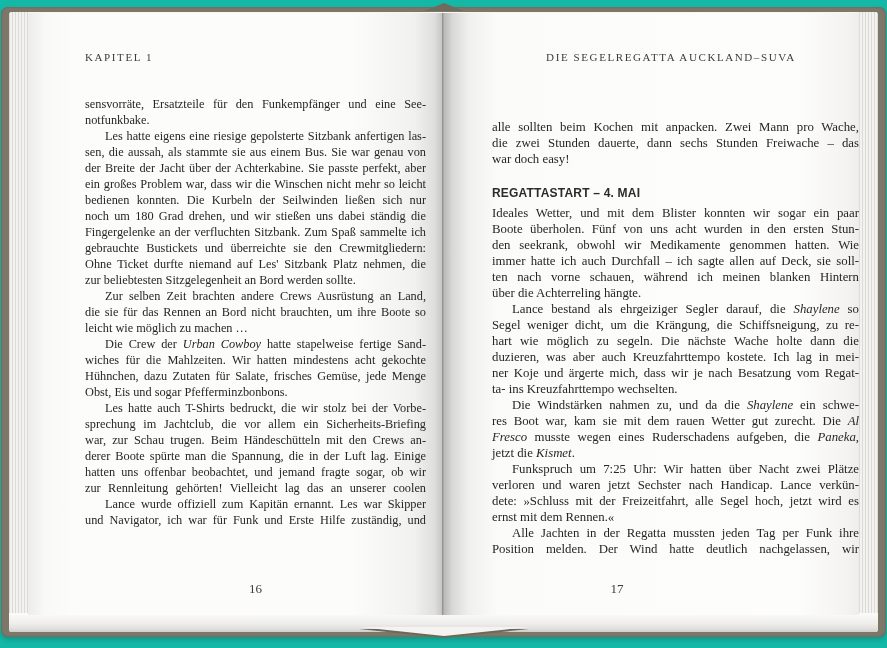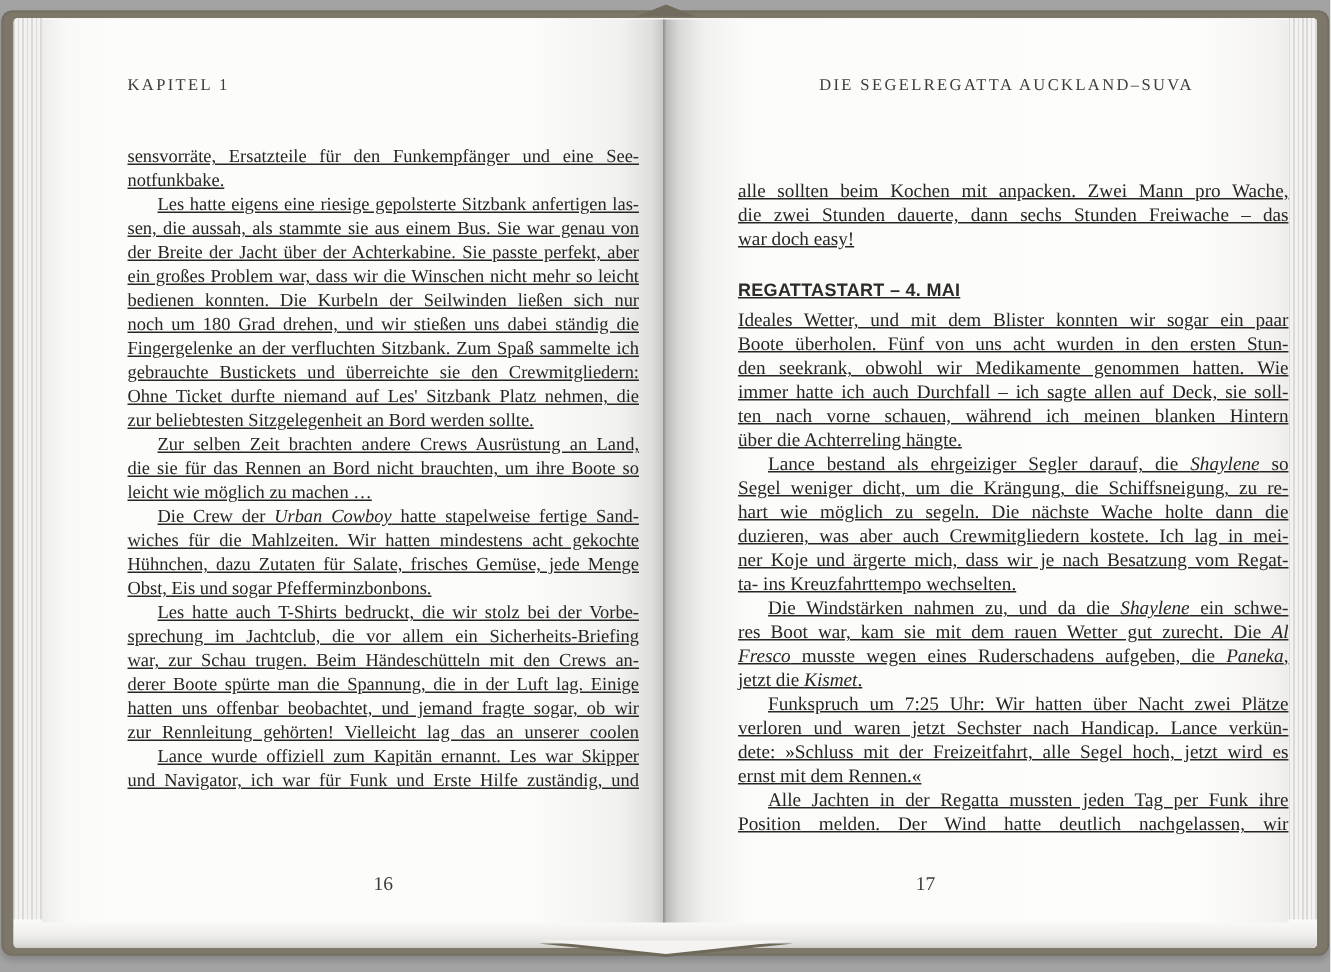--- a/index.html
+++ b/index.html
@@ -1,18 +1,18 @@
 <!DOCTYPE html>
 <html><head>
 <meta charset="utf-8">
 <style>
   html,body { margin:0; padding:0; background:#ffffff; }
   .scene {
     position:relative; width:887px; height:648px; overflow:hidden;
-    background:#a3a3a3;
+    background:#14b8a6;
     font-family:"Liberation Serif", serif;
   }
   
   .cover {
     position:absolute; left:1px; top:7px; width:885px; height:630px;
     background:#7d7769; border-radius:7px;
     box-shadow:0 3px 5px rgba(0,0,0,0.18), inset 0 0 2px #5f5a4e;
   }
   .spine-bump-top {
     position:absolute; left:50%; top:3px; transform:translateX(-50%);
@@ -56,21 +56,21 @@
     position:absolute; left:442px; top:13px; width:2px; height:602px;
     background:rgba(110,108,104,0.55);
   }
   
   .runhead {
     position:absolute; top:51px; font-size:11px; letter-spacing:1.6px;
     color:#3e3c3a; font-variant:normal;
   }
   .runhead-left  { left:85px;  width:346px; text-align:left; }
   .runhead-right { left:488px; width:366px; text-align:center; }
-  .bodytext { position:absolute; top:96px; color:#282624;text-decoration:underline; }
+  .bodytext { position:absolute; top:96px; color:#282624; }
   .body-left  { left:85px;  width:341px; font-size:12.3px; }
   .body-right { left:492px; width:367px; font-size:12.8px;margin-top:23px; }
   .ln {
     height:16px; line-height:16px; white-space:nowrap;
     text-align:justify; text-align-last:justify;
     box-sizing:border-box; width:100%;
   }
   .ln.last { text-align-last:left; }
   .ln.indent { padding-left:20px; }
   .subhead {
@@ -159,21 +159,21 @@
         <div class="ln">Boote überholen. Fünf von uns acht wurden in den ersten Stun-</div>
         <div class="ln">den seekrank, obwohl wir Medikamente genommen hatten. Wie</div>
         <div class="ln">immer hatte ich auch Durchfall – ich sagte allen auf Deck, sie soll-</div>
         <div class="ln">ten nach vorne schauen, während ich meinen blanken Hintern</div>
         <div class="ln last">über die Achterreling hängte.</div>
       </div>
       <div>
         <div class="ln indent">Lance bestand als ehrgeiziger Segler darauf, die <i>Shaylene</i> so</div>
         <div class="ln">Segel weniger dicht, um die Krängung, die Schiffsneigung, zu re-</div>
         <div class="ln">hart wie möglich zu segeln. Die nächste Wache holte dann die</div>
-        <div class="ln">duzieren, was aber auch Crewmitgliedern kostete. Ich lag in mei-</div>
+        <div class="ln">duzieren, was aber auch Kreuzfahrttempo kostete. Ich lag in mei-</div>
         <div class="ln">ner Koje und ärgerte mich, dass wir je nach Besatzung vom Regat-</div>
         <div class="ln last">ta- ins Kreuzfahrttempo wechselten.</div>
       </div>
       <div>
         <div class="ln indent">Die Windstärken nahmen zu, und da die <i>Shaylene</i> ein schwe-</div>
         <div class="ln">res Boot war, kam sie mit dem rauen Wetter gut zurecht. Die <i>Al</i></div>
         <div class="ln"><i>Fresco</i> musste wegen eines Ruderschadens aufgeben, die <i>Paneka</i>,</div>
         <div class="ln last">jetzt die <i>Kismet</i>.</div>
       </div>
       <div>

